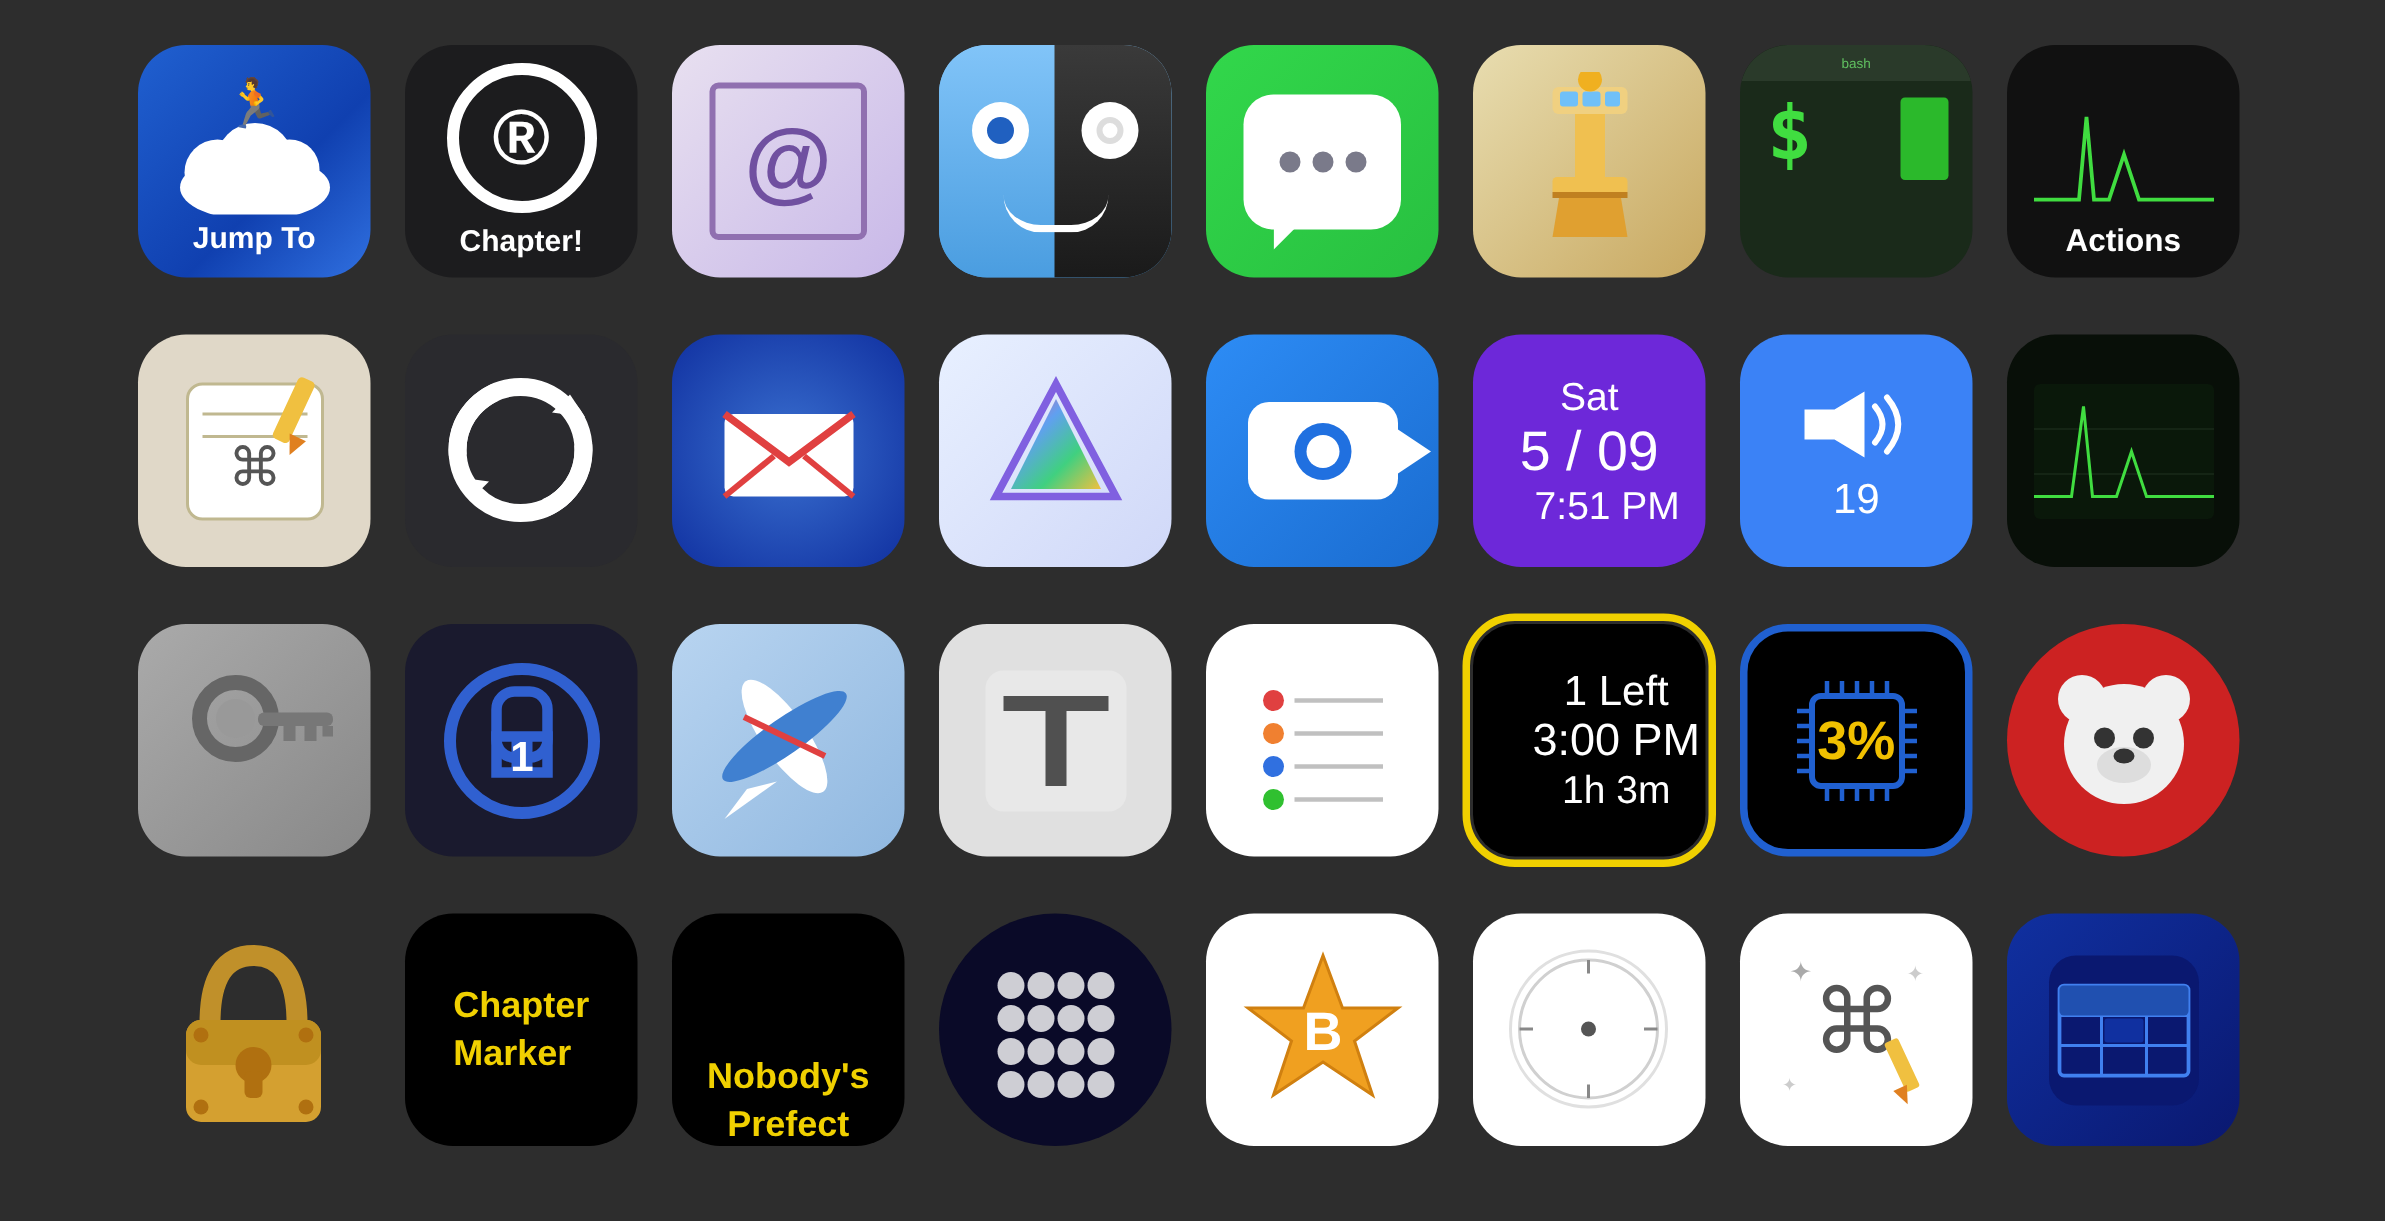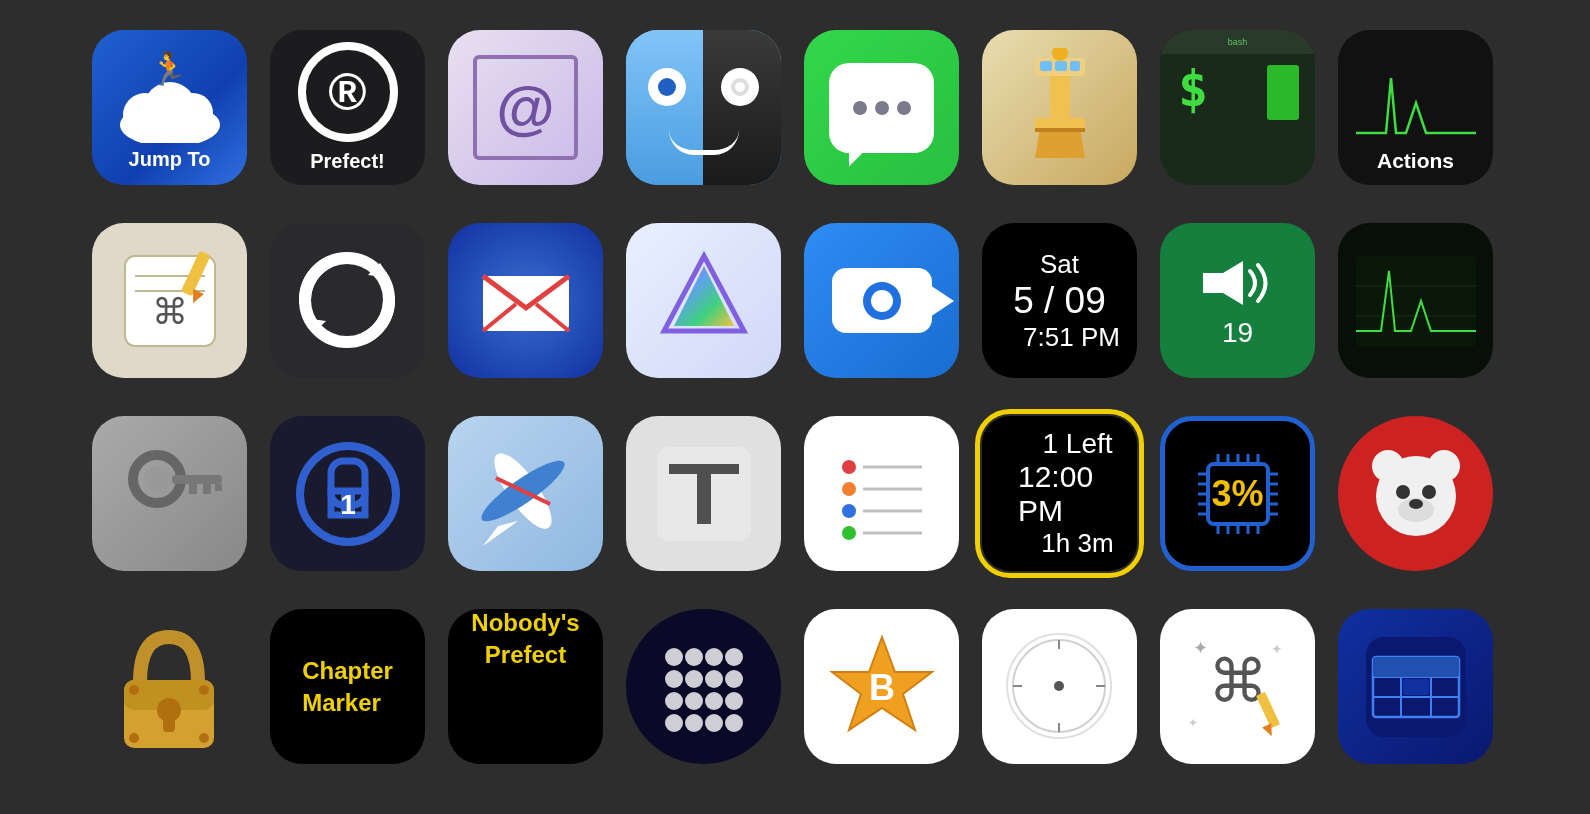--- a/index.html
+++ b/index.html
@@ -184,31 +184,31 @@
       transform: translateY(-50%);
       width: 0;
       height: 0;
       border-top: 16px solid transparent;
       border-bottom: 16px solid transparent;
       border-left: 24px solid white;
     }
 
     
     .clock-widget {
-      background: #000000;
+      background: #6d28d9;
       border-radius: 32px;
       display: flex;
       flex-direction: column;
       align-items: center;
       justify-content: center;
     }
 
     
     .volume-widget {
-      background: #15803d;
+      background: #3b82f6;
       border-radius: 32px;
       display: flex;
       flex-direction: column;
       align-items: center;
       justify-content: center;
     }
 
     
     .onepassword-icon {
       background: #1a1a2e;
@@ -263,21 +263,21 @@
       <div style="position:absolute;top:20px;left:50%;transform:translateX(-50%);color:#e02020;font-size:32px;">🏃</div>
       <div style="color:white;font-weight:bold;font-size:20px;margin-top:4px;position:absolute;bottom:14px;">Jump To</div>
     </div>
   </div>
 
   <div class="app-icon dark-bg">
     <div style="display:flex;flex-direction:column;align-items:center;justify-content:center;height:100%;">
       <div class="hijack-circle">
         <span class="hijack-r">®</span>
       </div>
-      <div style="color:white;font-weight:bold;font-size:20px;margin-top:8px;">Prefect!</div>
+      <div style="color:white;font-weight:bold;font-size:20px;margin-top:8px;">Chapter!</div>
     </div>
   </div>
 
   <div class="app-icon mail-stamp-icon">
     <div class="stamp-border">
       <span class="stamp-at">@</span>
     </div>
   </div>
 
   <div class="app-icon" style="background:linear-gradient(180deg,#81c4f8 0%,#4a9de0 100%);padding:0;">
@@ -493,21 +493,21 @@
       <line x1="36" y1="50" x2="95" y2="50" stroke="#c0c0c0" stroke-width="3"></line>
       <circle cx="22" cy="72" r="7" fill="#3070e0"></circle>
       <line x1="36" y1="72" x2="95" y2="72" stroke="#c0c0c0" stroke-width="3"></line>
       <circle cx="22" cy="94" r="7" fill="#30c030"></circle>
       <line x1="36" y1="94" x2="95" y2="94" stroke="#c0c0c0" stroke-width="3"></line>
     </svg>
   </div>
 
   <div class="app-icon timer-widget" style="outline:5px solid #f0d000;outline-offset:2px;">
     <div style="color:white;font-size:28px;font-weight:300;">1 Left</div>
-    <div style="color:white;font-size:30px;font-weight:300;">12:00 PM</div>
+    <div style="color:white;font-size:30px;font-weight:300;">3:00 PM</div>
     <div style="color:white;font-size:26px;font-weight:300;">1h 3m</div>
   </div>
 
   <div class="app-icon" style="background:#000;border-radius:32px;border:5px solid #2060d0;display:flex;flex-direction:column;align-items:center;justify-content:center;">
     <svg width="90" height="90" viewBox="0 0 90 90" style="position:absolute;">
 
       <rect x="15" y="15" width="60" height="60" fill="none" stroke="#2060d0" stroke-width="4" rx="6"></rect>
 
       <line x1="25" y1="15" x2="25" y2="5" stroke="#2060d0" stroke-width="3"></line>
       <line x1="35" y1="15" x2="35" y2="5" stroke="#2060d0" stroke-width="3"></line>
@@ -569,21 +569,21 @@
   </div>
 
   <div class="app-icon" style="background:#000;">
     <div style="display:flex;flex-direction:column;justify-content:center;height:100%;gap:4px;">
       <div style="color:#f0d000;font-size:24px;font-weight:bold;">Chapter</div>
       <div style="color:#f0d000;font-size:24px;font-weight:bold;">Marker</div>
     </div>
   </div>
 
   <div class="app-icon" style="background:#000;">
-    <div style="display:flex;flex-direction:column;align-items:center;justify-content:flex-start;height:100%;gap:4px;">
+    <div style="display:flex;flex-direction:column;align-items:center;justify-content:flex-end;height:100%;gap:4px;">
       <div style="color:#f0d000;font-size:24px;font-weight:bold;">Nobody's</div>
       <div style="color:#f0d000;font-size:24px;font-weight:bold;">Prefect</div>
     </div>
   </div>
 
   <div class="app-icon" style="background:#0a0a28;border-radius:50%;">
     <svg width="110" height="110" viewBox="0 0 110 110">
 
       <circle cx="25" cy="25" r="9" fill="white" opacity="0.8"></circle>
       <circle cx="45" cy="25" r="9" fill="white" opacity="0.8"></circle>

